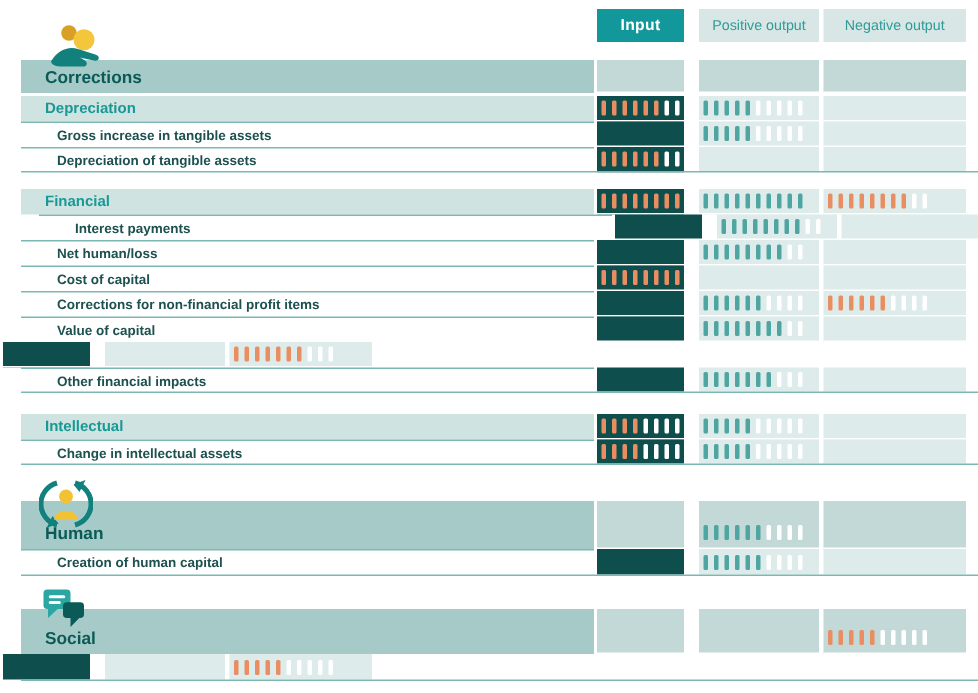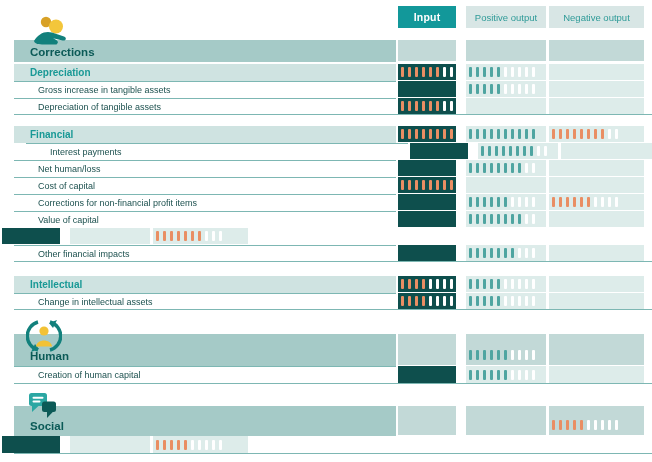--- a/index.html
+++ b/index.html
@@ -32,21 +32,21 @@
   .kind-section .lbl{align-items:flex-end;padding:0 0 4px 30px;}
   .kind-section .lbl-text{font-size:11.5px;font-weight:bold;color:var(--section-label-text);}
   .kind-section .band{background:var(--section-band);}
   .kind-section .cell{align-items:flex-end;padding-bottom:5px;}
   
   .kind-subsection .lbl{align-items:center;padding-left:30px;}
   .kind-subsection .lbl-text{font-size:10px;font-weight:bold;color:var(--subsection-label-text);}
   .kind-subsection .band{background:var(--subsection-band);}
   
   .kind-item .lbl{align-items:center;padding-left:38px;}
-  .kind-item .lbl-text{font-size:9px;color:var(--item-text);}
+  .kind-item .lbl-text{font-size:9px;color:var(--item-text);font-weight:bold;}
   .kind-item .lbl::before{content:"";position:absolute;left:14px;right:0;top:0;height:1px;background:var(--separator);}
   .row.end::after{content:"";position:absolute;left:14px;right:0;bottom:0;height:1px;background:var(--separator);z-index:2;}
   .icon{position:absolute;z-index:3;}
 </style>
 </head>
 <body>
 
 <div id="app">
     <div class="row kind-gap" style="height: 6px;"></div>
     <div class="row kind-colhead" style="height: 22px;">

